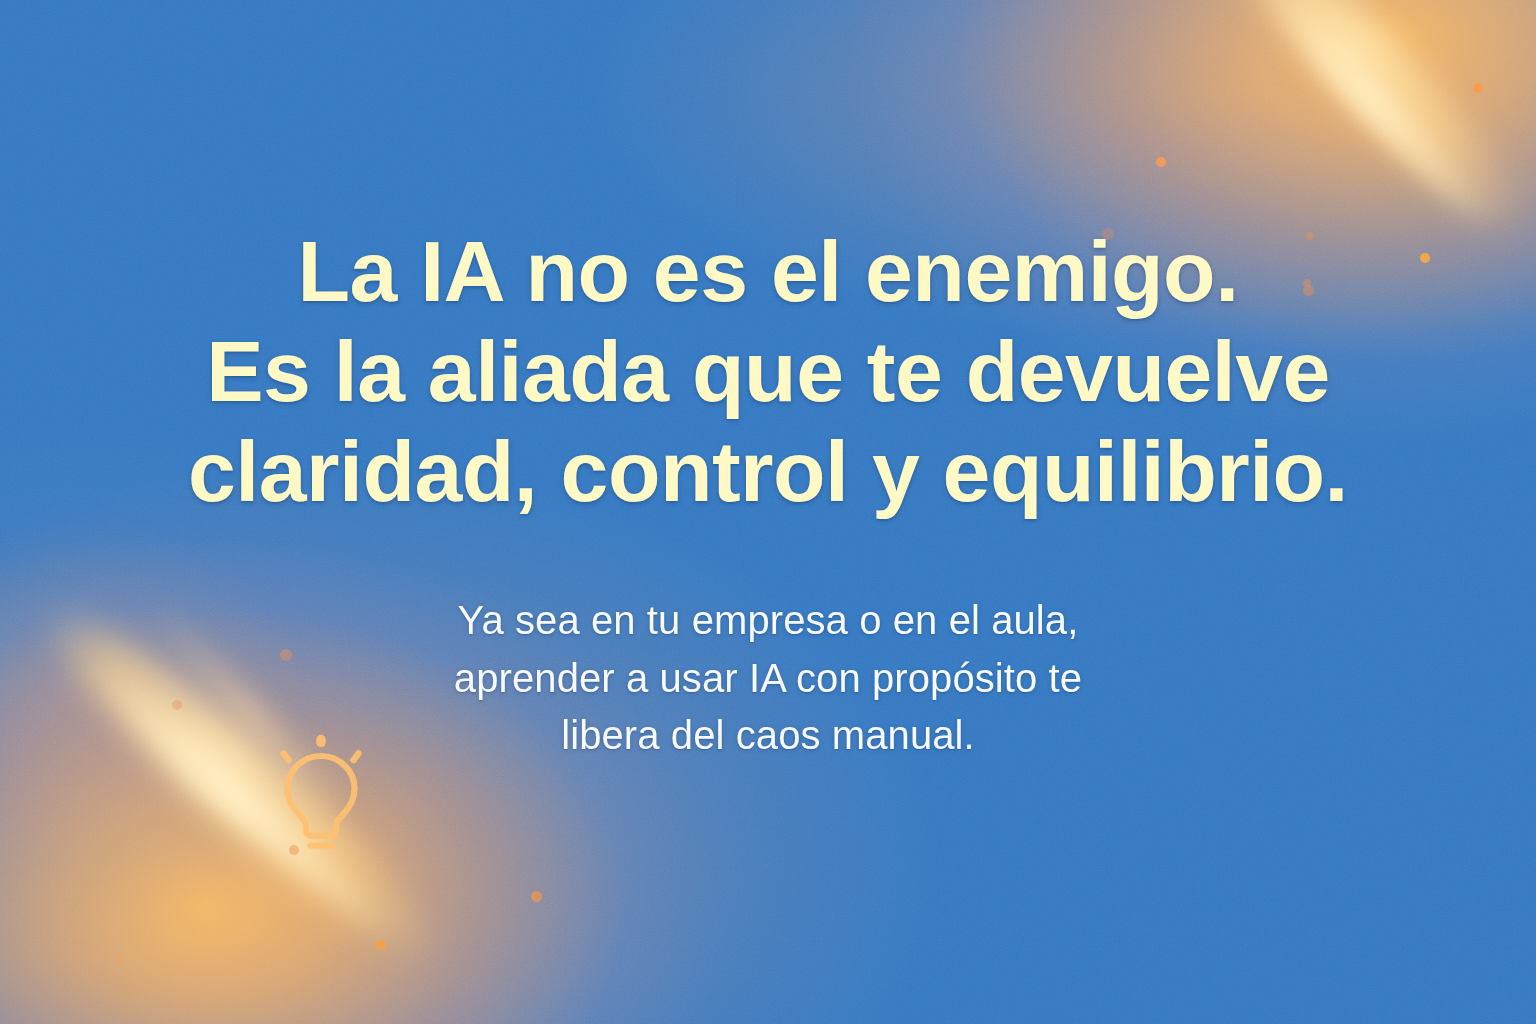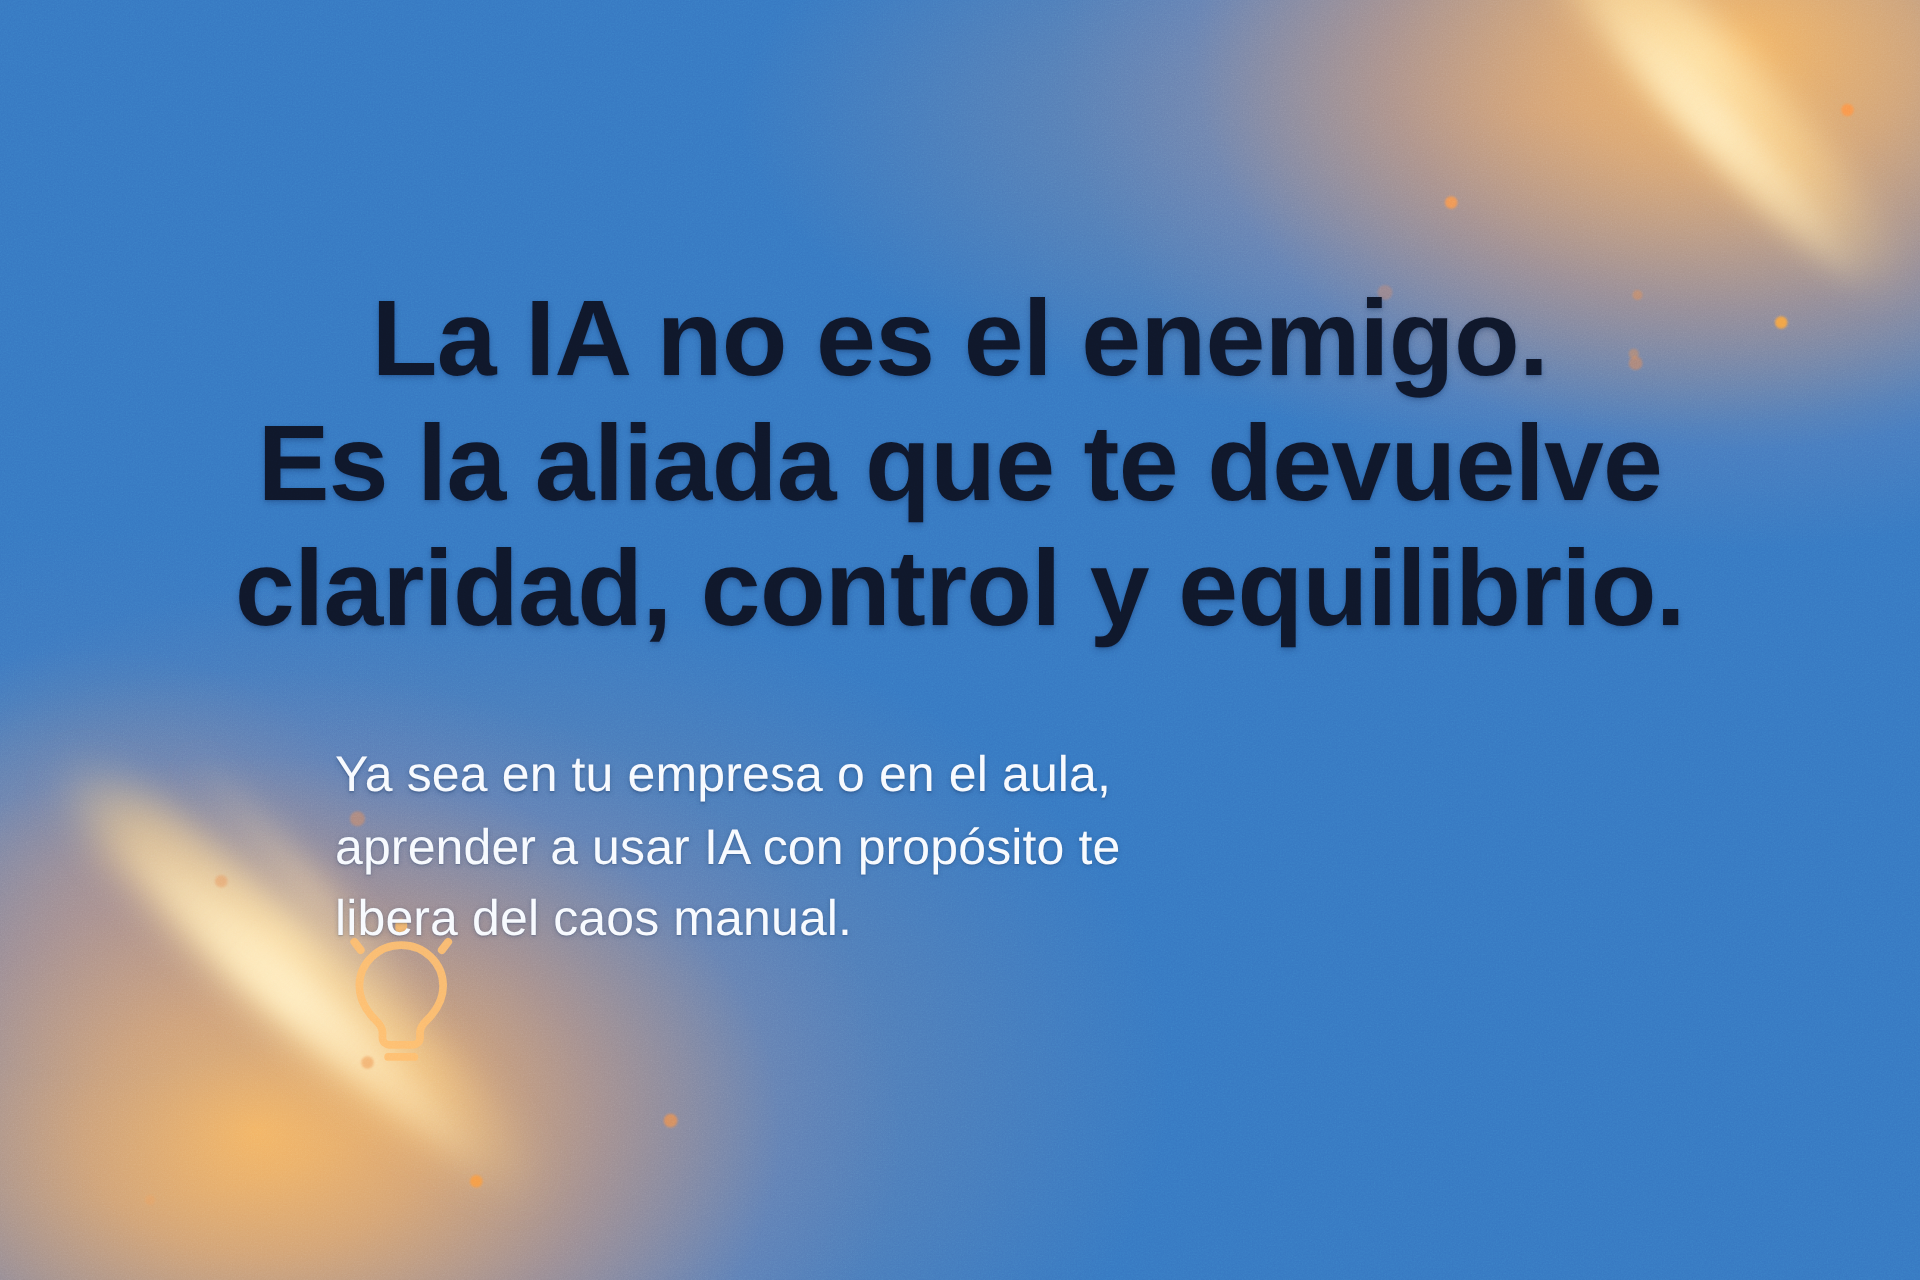--- a/index.html
+++ b/index.html
@@ -224,21 +224,21 @@
   }
 
   #subhead {
     margin: 0;
     padding: 0;
     position: absolute;
     top: 592px;
     left: 50%;
     transform: translateX(-50%);
     width: 1000px;
-    text-align: left;
+    text-align: center;
     color: #f7fafe;
     font-family: "Liberation Sans Narrow", "Liberation Sans", sans-serif;
     font-weight: 400;
     font-size: 40px;
     line-height: 1.44;
     letter-spacing: 0.1px;
     text-shadow:
       0 1px 4px rgba(20,50,95,0.28),
       0 1px 1px rgba(20,50,95,0.20);
     white-space: pre-line;
@@ -295,21 +295,21 @@
     <line x1="48.5" y1="115.5" x2="69.5" y2="115.5" stroke="#FFBE6E" stroke-width="6.2" stroke-linecap="round"></line>
 
     <line x1="59" y1="9.5" x2="59" y2="12.5" stroke="#FFBE6E" stroke-width="9.5" stroke-linecap="round"></line>
 
     <line x1="21.5" y1="23.5" x2="26.5" y2="30.0" stroke="#FFBE6E" stroke-width="6.4" stroke-linecap="round"></line>
 
     <line x1="96.5" y1="23.5" x2="91.5" y2="30.0" stroke="#FFBE6E" stroke-width="6.4" stroke-linecap="round"></line>
   </svg>
 
   <div id="text-block">
-    <h1 id="headline" style="color: #0f172a;">La IA no es el enemigo.
+    <h1 id="headline" style="color: #fef9c3;">La IA no es el enemigo.
 Es la aliada que te devuelve
 claridad, control y equilibrio.</h1>
     <p id="subhead" style="color: rgb(247, 250, 254);">Ya sea en tu empresa o en el aula,
 aprender a usar IA con propósito te
 libera del caos manual.</p>
   </div>
 
   <svg class="noise" xmlns="http://www.w3.org/2000/svg" width="1536" height="1024">
     <filter id="grainFilter">
       <feTurbulence type="fractalNoise" baseFrequency="0.85" numOctaves="3" stitchTiles="stitch"></feTurbulence>

